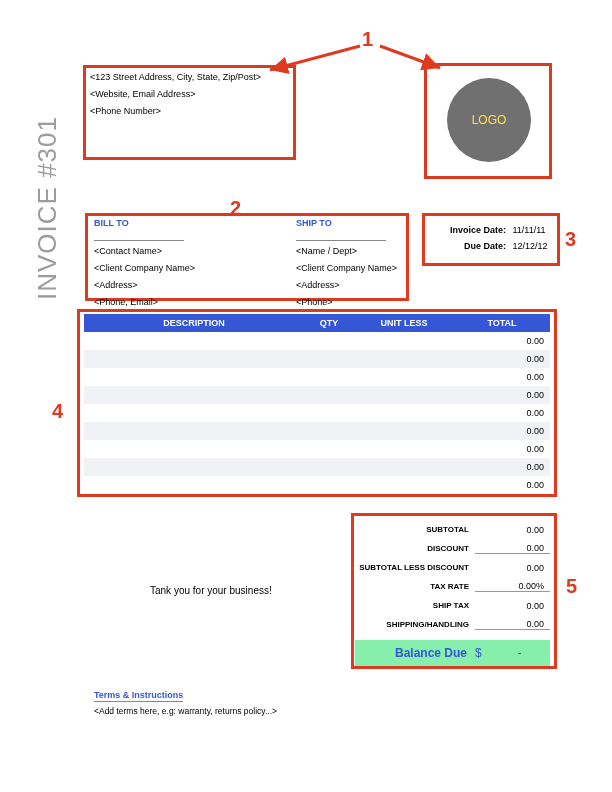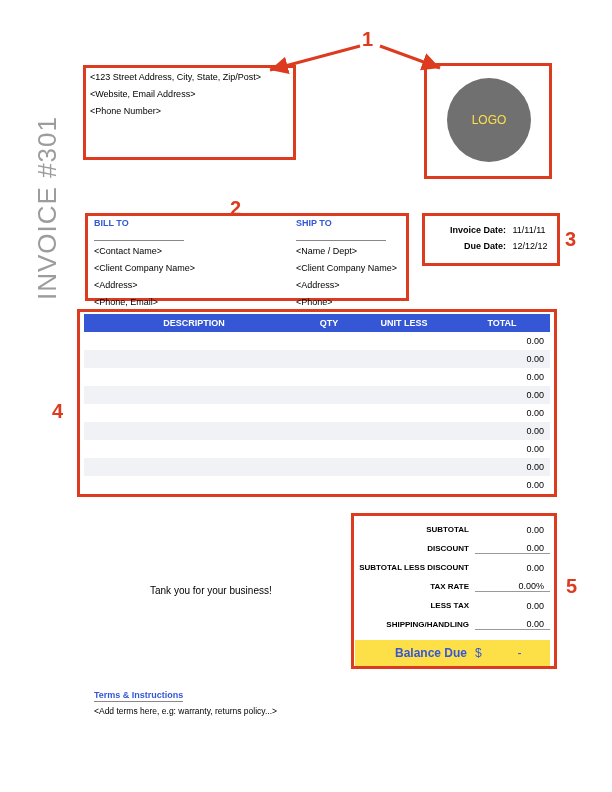--- a/index.html
+++ b/index.html
@@ -129,21 +129,21 @@
   }
   .totals-row { height: 19px; display: flex; align-items: center; }
   .totals-lbl { flex: 1; text-align: right; font-weight: bold; padding-right: 6px; font-size: 8px; }
   .totals-val { width: 75px; text-align: right; padding-right: 6px; }
   .totals-val.underline { border-bottom: 1px solid #999; }
   .balance-row {
     margin-top: 6px;
     height: 26px;
     display: flex;
     align-items: center;
-    background: #fde047;
+    background: #86efac;
   }
   .balance-lbl {
     flex: 1; text-align: right; font-weight: bold;
     color: #3557d6; font-size: 12px; padding-right: 8px;
   }
   .balance-cur { width: 20px; color: #3557d6; font-size: 12px; }
   .balance-val { width: 55px; text-align: center; color: #3557d6; font-size: 12px; padding-right: 6px; }
 
   
   .terms-block {
@@ -312,21 +312,21 @@
     </div>
   <div class="totals-row">
       <div class="totals-lbl">SUBTOTAL LESS DISCOUNT</div>
       <div class="totals-val">0.00</div>
     </div>
   <div class="totals-row">
       <div class="totals-lbl">TAX RATE</div>
       <div class="totals-val underline">0.00%</div>
     </div>
   <div class="totals-row">
-      <div class="totals-lbl">LESS TAX</div>
+      <div class="totals-lbl">SHIP TAX</div>
       <div class="totals-val">0.00</div>
     </div>
   <div class="totals-row">
       <div class="totals-lbl">SHIPPING/HANDLING</div>
       <div class="totals-val underline">0.00</div>
     </div>
   <div class="balance-row">
     <div class="balance-lbl">Balance Due</div>
     <div class="balance-cur">$</div>
     <div class="balance-val">-</div>

